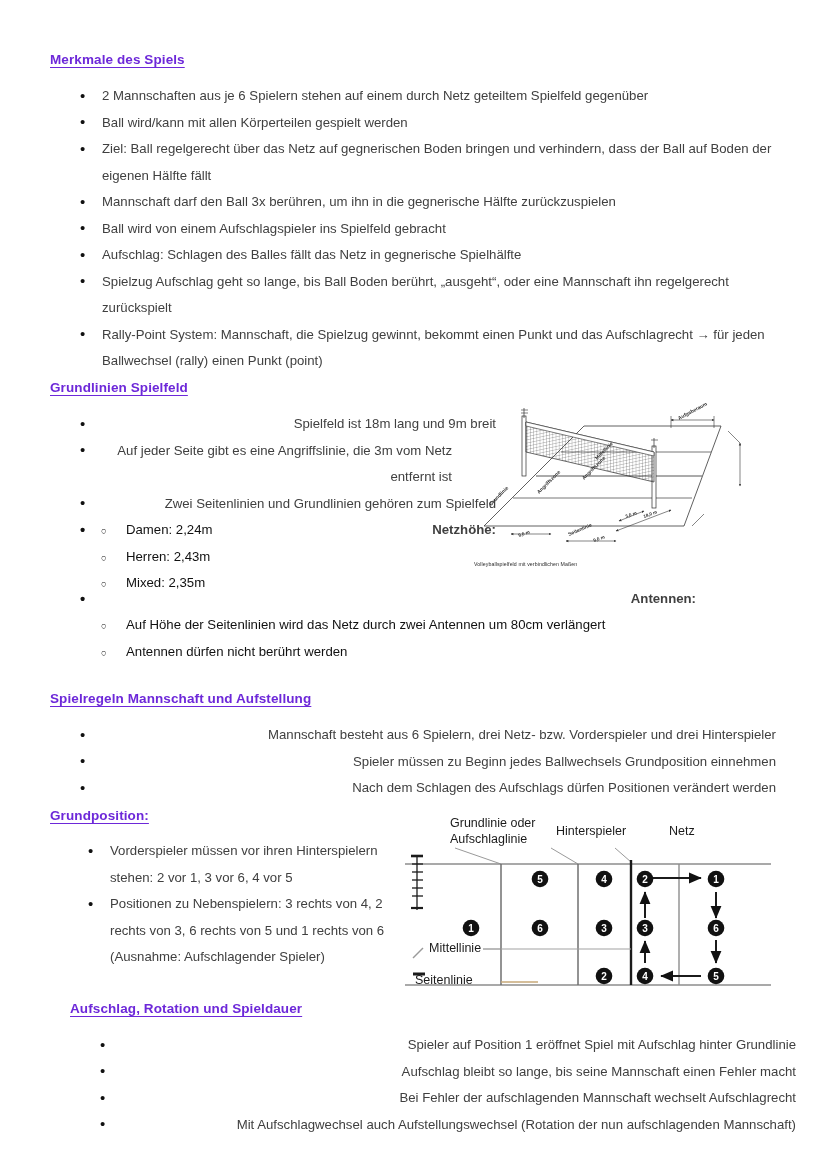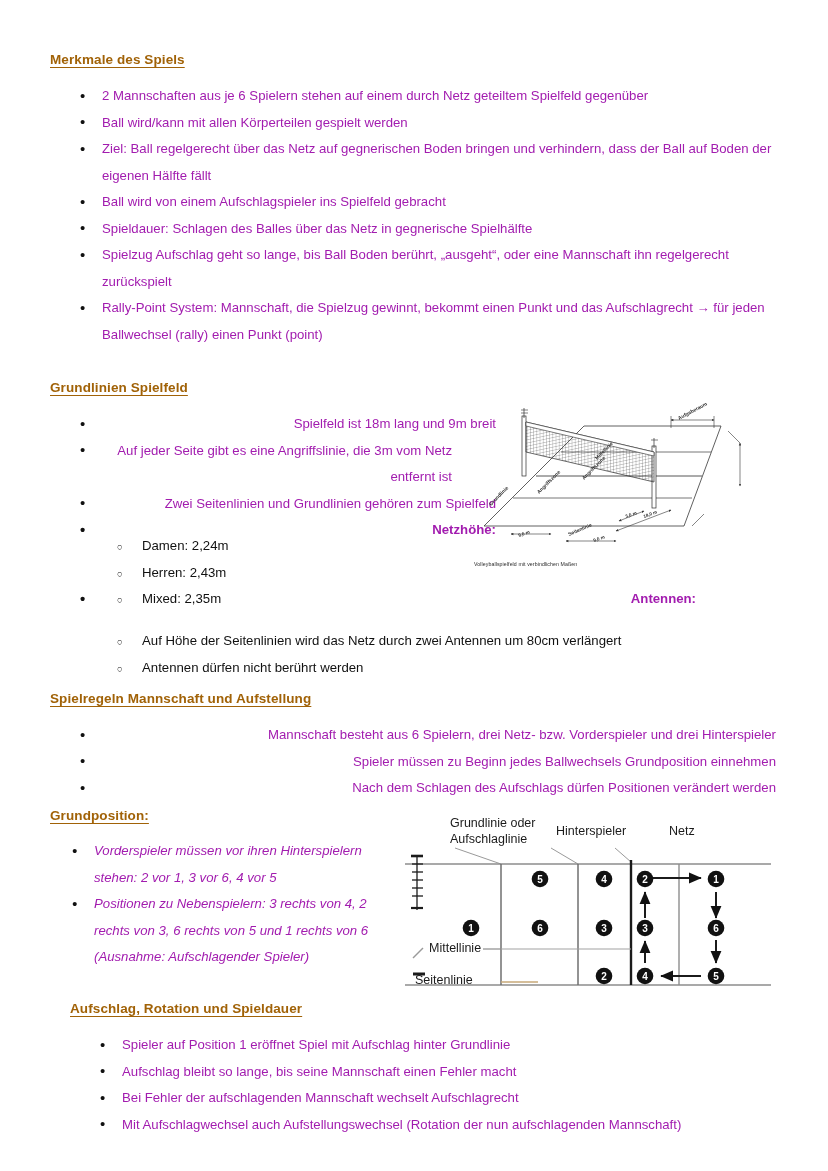--- a/index.html
+++ b/index.html
@@ -23,51 +23,51 @@
 
   
   .section-heading {
     position: absolute;
     font-size: 13.5px;
     font-weight: bold;
     text-decoration: underline;
     text-underline-offset: 2.5px;
     letter-spacing: 0.1px;
     white-space: nowrap;
-    color: #a16207;
+    color: #6d28d9;
   }
 
   
   ul.blist {
     position: absolute;
     list-style: none;
     margin: 0;
     padding: 0;
   }
   ul.blist > li {
     position: relative;
     font-size: 13.2px;
     line-height: 26.5px;
     padding-left: 26px;
-    color: #a21caf;
+    color: #404040;
   }
   ul.blist > li::before {
     content: "\2022";
     position: absolute;
     left: 4px;
     top: -0.5px;
     font-size: 15px;
     line-height: 26.5px;
     color: #111;
   }
 
   
   ul.sublist {
     list-style: none;
-    margin: 16px;
+    margin: 0;
     padding: 0;
   }
   ul.sublist > li {
     position: relative;
     font-size: 13.2px;
     line-height: 26.5px;
     padding-left: 50px;
     color: #111;
   }
   ul.sublist > li::before {
@@ -109,22 +109,23 @@
 <body>
 
 <div class="page">
 
   <div class="section-heading" style="left:50px; top:52px;">Merkmale des Spiels</div>
 
   <ul class="blist" style="left:76px; top:83px; width:700px;">
     <li>2 Mannschaften aus je 6 Spielern stehen auf einem durch Netz geteiltem Spielfeld gegenüber</li>
     <li>Ball wird/kann mit allen Körperteilen gespielt werden</li>
     <li style="width:670px;">Ziel: Ball regelgerecht über das Netz auf gegnerischen Boden bringen und verhindern, dass der Ball auf Boden der eigenen Hälfte fällt</li>
+    <li>Mannschaft darf den Ball 3x berühren, um ihn in die gegnerische Hälfte zurückzuspielen</li>
     <li>Ball wird von einem Aufschlagspieler ins Spielfeld gebracht</li>
-    <li>Spieldauer: Schlagen des Balles über das Netz in gegnerische Spielhälfte</li>
+    <li>Aufschlag: Schlagen des Balles fällt das Netz in gegnerische Spielhälfte</li>
     <li style="width:680px;">Spielzug Aufschlag geht so lange, bis Ball Boden berührt, „ausgeht“, oder eine Mannschaft ihn regelgerecht zurückspielt</li>
     <li style="width:690px;">Rally-Point System: Mannschaft, die Spielzug gewinnt, bekommt einen Punkt und das Aufschlagrecht → für jeden Ballwechsel (rally) einen Punkt (point)</li>
   </ul>
 
   <div class="section-heading" style="left:50px; top:380px;">Grundlinien Spielfeld</div>
 
   <ul class="blist" style="left:76px; top:411px; width:420px;text-align:right;">
     <li>Spielfeld ist 18m lang und 9m breit</li>
     <li style="width:350px;">Auf jeder Seite gibt es eine Angriffslinie, die 3m vom Netz entfernt ist</li>
     <li>Zwei Seitenlinien und Grundlinien gehören zum Spielfeld</li>
@@ -229,21 +230,21 @@
   <div class="section-heading" style="left:50px; top:691px;">Spielregeln Mannschaft und Aufstellung</div>
 
   <ul class="blist" style="left:76px; top:722px; width:700px;text-align:right;">
     <li>Mannschaft besteht aus 6 Spielern, drei Netz- bzw. Vorderspieler und drei Hinterspieler</li>
     <li>Spieler müssen zu Beginn jedes Ballwechsels Grundposition einnehmen</li>
     <li>Nach dem Schlagen des Aufschlags dürfen Positionen verändert werden</li>
   </ul>
 
   <div class="section-heading" style="left:50px; top:808px;">Grundposition:</div>
 
-  <ul class="blist" style="left:68px; top:838px; width:330px;font-style:italic;">
+  <ul class="blist" style="left:84px; top:838px; width:330px;">
     <li>Vorderspieler müssen vor ihren Hinterspielern stehen: 2 vor 1, 3 vor 6, 4 vor 5</li>
     <li>Positionen zu Nebenspielern: 3 rechts von 4, 2 rechts von 3, 6 rechts von 5 und 1 rechts von 6 (Ausnahme: Aufschlagender Spieler)</li>
   </ul>
 
   <div class="fig-rotation" style="left:403px; top:818px; width:370px; height:185px;">
     <svg width="370" height="185" viewBox="0 0 370 185" xmlns="http://www.w3.org/2000/svg">
       <defs>
         <marker id="rarr" markerWidth="7" markerHeight="7" refX="6" refY="3" orient="auto">
           <path d="M0,0.3 L6.4,3 L0,5.7 z" fill="#111"></path>
         </marker>
@@ -367,20 +368,20 @@
     <span class="rot-label" style="left:47px; top:-2px;">Grundlinie oder</span>
     <span class="rot-label" style="left:47px; top:14px;">Aufschlaglinie</span>
     <span class="rot-label" style="left:153px; top:6px;">Hinterspieler</span>
     <span class="rot-label" style="left:266px; top:6px;">Netz</span>
     <span class="rot-label" style="left:26px; top:123px;">Mittellinie</span>
     <span class="rot-label" style="left:12px; top:155px;">Seitenlinie</span>
   </div>
 
   <div class="section-heading" style="left:70px; top:1001px;">Aufschlag, Rotation und Spieldauer</div>
 
-  <ul class="blist" style="left:96px; top:1032px; width:700px;">
+  <ul class="blist" style="left:96px; top:1032px; width:700px;text-align:right;">
     <li>Spieler auf Position 1 eröffnet Spiel mit Aufschlag hinter Grundlinie</li>
     <li>Aufschlag bleibt so lange, bis seine Mannschaft einen Fehler macht</li>
     <li>Bei Fehler der aufschlagenden Mannschaft wechselt Aufschlagrecht</li>
     <li>Mit Aufschlagwechsel auch Aufstellungswechsel (Rotation der nun aufschlagenden Mannschaft)</li>
   </ul>
 
 </div>
 
 </body></html>

